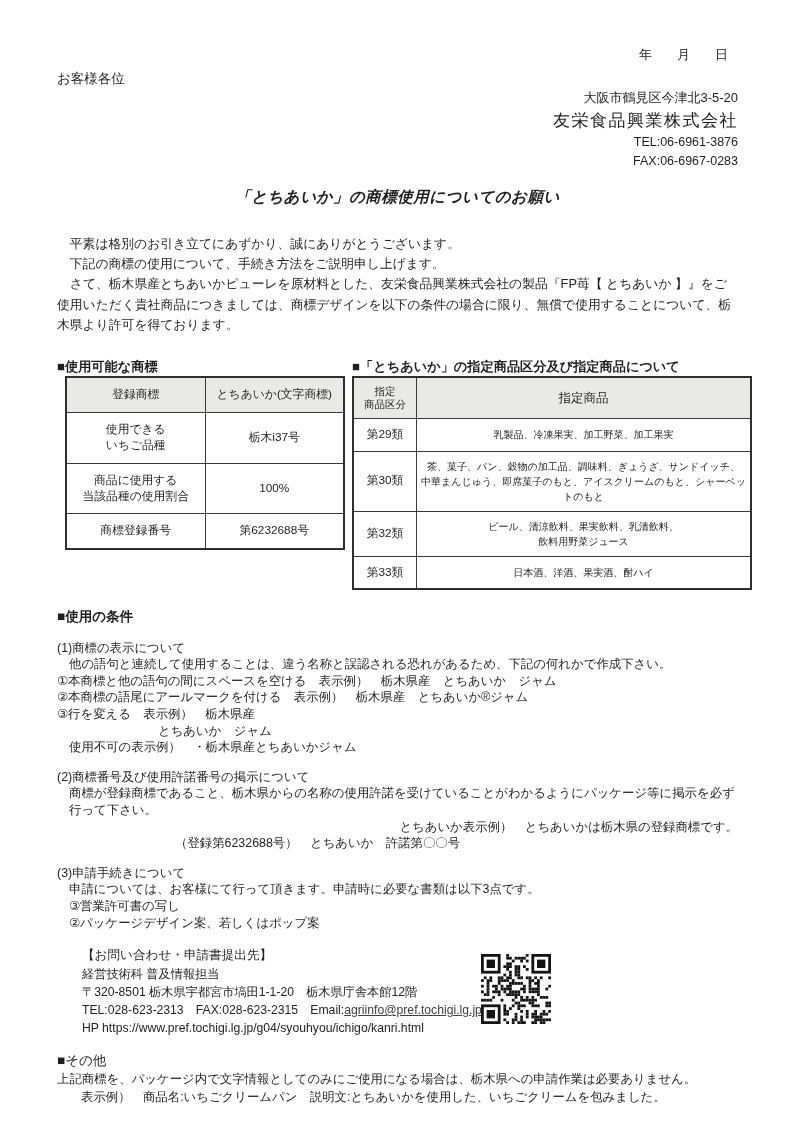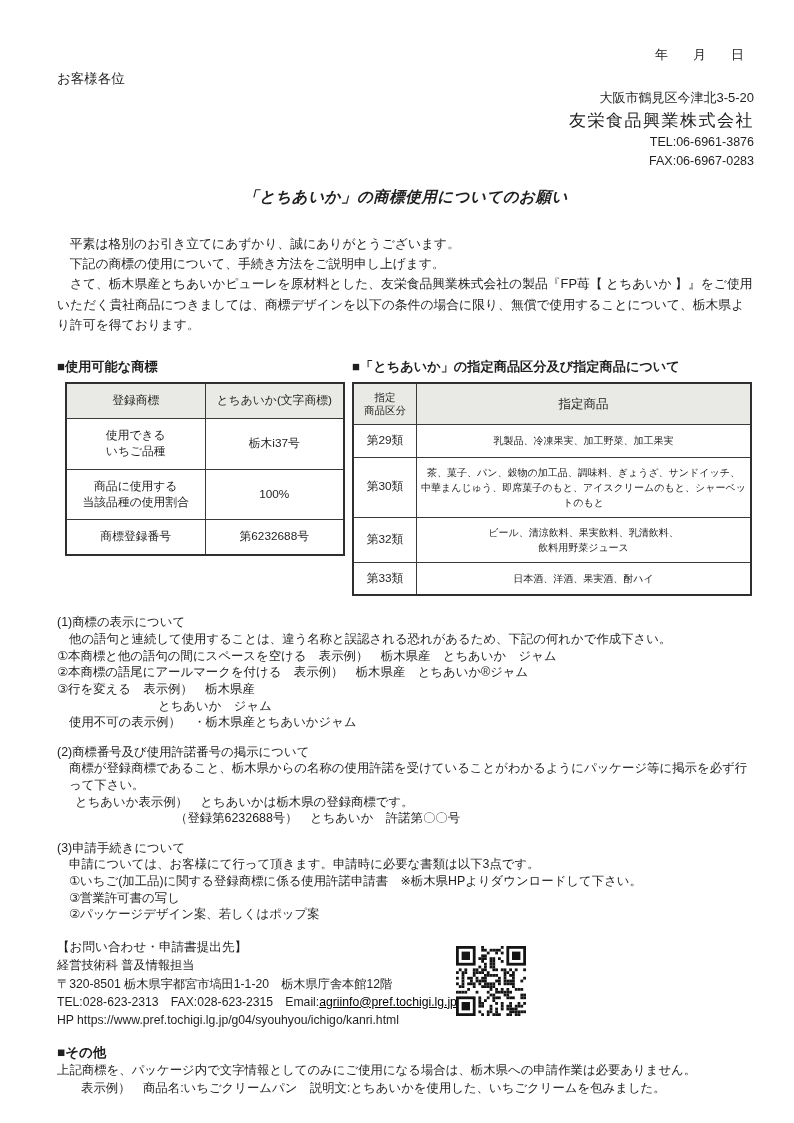--- a/index.html
+++ b/index.html
@@ -1,62 +1,62 @@
 <!DOCTYPE html>
 <html lang="ja"><head>
 <meta charset="utf-8">
 <style>
   html,body{margin:0;padding:0;background:#ffffff;}
   .page{
     position:relative;width:794px;height:1123px;box-sizing:border-box;
     background:#fff;color:#1f1f1f;
-    padding:46px 40px 0 57px;
+    padding:46px 56px 0 57px;
     font-family:"Liberation Sans","DejaVu Sans",sans-serif;
     overflow:hidden;
   }
   .date-line{text-align:right;font-size:13px;letter-spacing:6px;padding-right:4px;}
   .addressee{font-size:13.5px;margin-top:6px;}
   .sender{text-align:right;line-height:1.5;margin-top:0;}
   .sender-address{font-size:13px;}
   .sender-company{font-size:17px;letter-spacing:1.5px;}
   .sender-tel,.sender-fax{font-size:12.5px;}
   .doc-title{text-align:center;font-size:15.5px;font-weight:bold;margin:16px 0 0 0;letter-spacing:0.5px;font-style:italic;}
   .intro{margin-top:26px;font-size:12.8px;line-height:1.6;}
   .two-col{display:flex;margin-top:22px;}
   .col-left{width:295px;flex:none;}
   .col-right{flex:1;}
   .sec-heading{font-size:13.2px;font-weight:bold;}
-  table{border-collapse:collapse;border:2px solid #2f2f2f;margin-top:6px;}
+  table{border-collapse:collapse;border:2px solid #2f2f2f;}
   td,th{border:1px solid #3a3a3a;text-align:center;vertical-align:middle;font-weight:normal;}
   .t-left{width:280px;margin-left:8px;}
   .t-left td{font-size:11.8px;padding:9px 4px;line-height:1.35;}
   .t-left .hdr{background:#e9e9e6;}
   .t-left td:first-child{width:50%;}
   .t-right{width:400px;}
   .t-right .hdr{background:#e9e9e6;}
   .t-right td{padding:7px 2px;line-height:1.5;}
   .t-right td.cls{width:58px;font-size:11.8px;}
   .t-right td.goods{font-size:10px;}
   .t-right td.cls-h{font-size:10.5px;line-height:1.25;}
   .t-right td.goods-h{font-size:12.5px;}
   .pre{white-space:pre-line;}
   .conditions{margin-top:18px;font-size:12.4px;line-height:1.34;}
   .cond-heading{font-size:13.5px;font-weight:bold;margin-bottom:5px;}
   .cond-block{margin-top:13px;}
   .cond-block:first-of-type{margin-top:0;}
   .ind1{margin-left:12px;}
-  .ind2{margin-left:18px;}
+  .ind2{margin-left:18px;text-align:right;}
   .ind3{margin-left:118px;}
   .indcont{margin-left:101px;}
-  .contact{margin-top:15px;font-size:12.2px;line-height:1.48;position:relative;}
+  .contact{margin-top:15px;font-size:12.2px;line-height:1.48;position:relative;margin-left:25px;}
   .contact-heading{font-size:12.6px;}
-  .email-link{color:#000000;}
+  .email-link{color:#404040;}
   .qr{position:absolute;left:399px;top:8px;width:70px;height:70px;}
   .others{margin-top:14px;font-size:12.4px;line-height:1.45;}
-  .others-heading{font-size:13.5px;font-weight:bold;}
+  .others-heading{font-size:13.5px;font-weight:normal;}
   .others-line2{margin-left:24px;}
 </style>
 </head>
 <body>
 
 <div class="page">
 
   <div class="date-line">年　月　日</div>
   <div class="addressee">お客様各位</div>
 
@@ -128,20 +128,21 @@
           <tr>
             <td class="cls">第33類</td>
             <td class="goods pre">日本酒、洋酒、果実酒、酎ハイ</td>
           </tr>
         </tbody>
       </table>
     </div>
   </div>
 
   <div class="conditions">
+    <div class="cond-heading">■使用の条件</div>
 
     <div class="cond-block">
       <div>(1)商標の表示について</div>
       <div class="ind1">他の語句と連続して使用することは、違う名称と誤認される恐れがあるため、下記の何れかで作成下さい。</div>
       <div>①本商標と他の語句の間にスペースを空ける　表示例）　栃木県産　とちあいか　ジャム</div>
       <div>②本商標の語尾にアールマークを付ける　表示例）　栃木県産　とちあいか®ジャム</div>
       <div>③行を変える　表示例）　栃木県産</div>
       <div class="indcont">とちあいか　ジャム</div>
       <div class="ind1">使用不可の表示例）　・栃木県産とちあいかジャム</div>
     </div>
@@ -149,21 +150,20 @@
     <div class="cond-block">
       <div>(2)商標番号及び使用許諾番号の掲示について</div>
       <div class="ind1">商標が登録商標であること、栃木県からの名称の使用許諾を受けていることがわかるようにパッケージ等に掲示を必ず行って下さい。</div>
       <div class="ind2">とちあいか表示例）　とちあいかは栃木県の登録商標です。</div>
       <div class="ind3">（登録第6232688号）　とちあいか　許諾第〇〇号</div>
     </div>
 
     <div class="cond-block">
       <div>(3)申請手続きについて</div>
       <div class="ind1">申請については、お客様にて行って頂きます。申請時に必要な書類は以下3点です。</div>
-      <div class="ind1">①いちご(加工品)に関する登録商標に係る使用許諾申請書　※栃木県HPよりダウンロードして下さい。</div>
       <div class="ind1">③営業許可書の写し</div>
       <div class="ind1">②パッケージデザイン案、若しくはポップ案</div>
     </div>
   </div>
 
   <div class="contact">
     <div class="contact-heading">【お問い合わせ・申請書提出先】</div>
     <div>経営技術科 普及情報担当</div>
     <div>〒320-8501 栃木県宇都宮市塙田1-1-20　栃木県庁舎本館12階</div>
     <div><span>TEL:028-623-2313　FAX:028-623-2315　Email:</span><a class="email-link" href="#">agriinfo@pref.tochigi.lg.jp</a></div>

